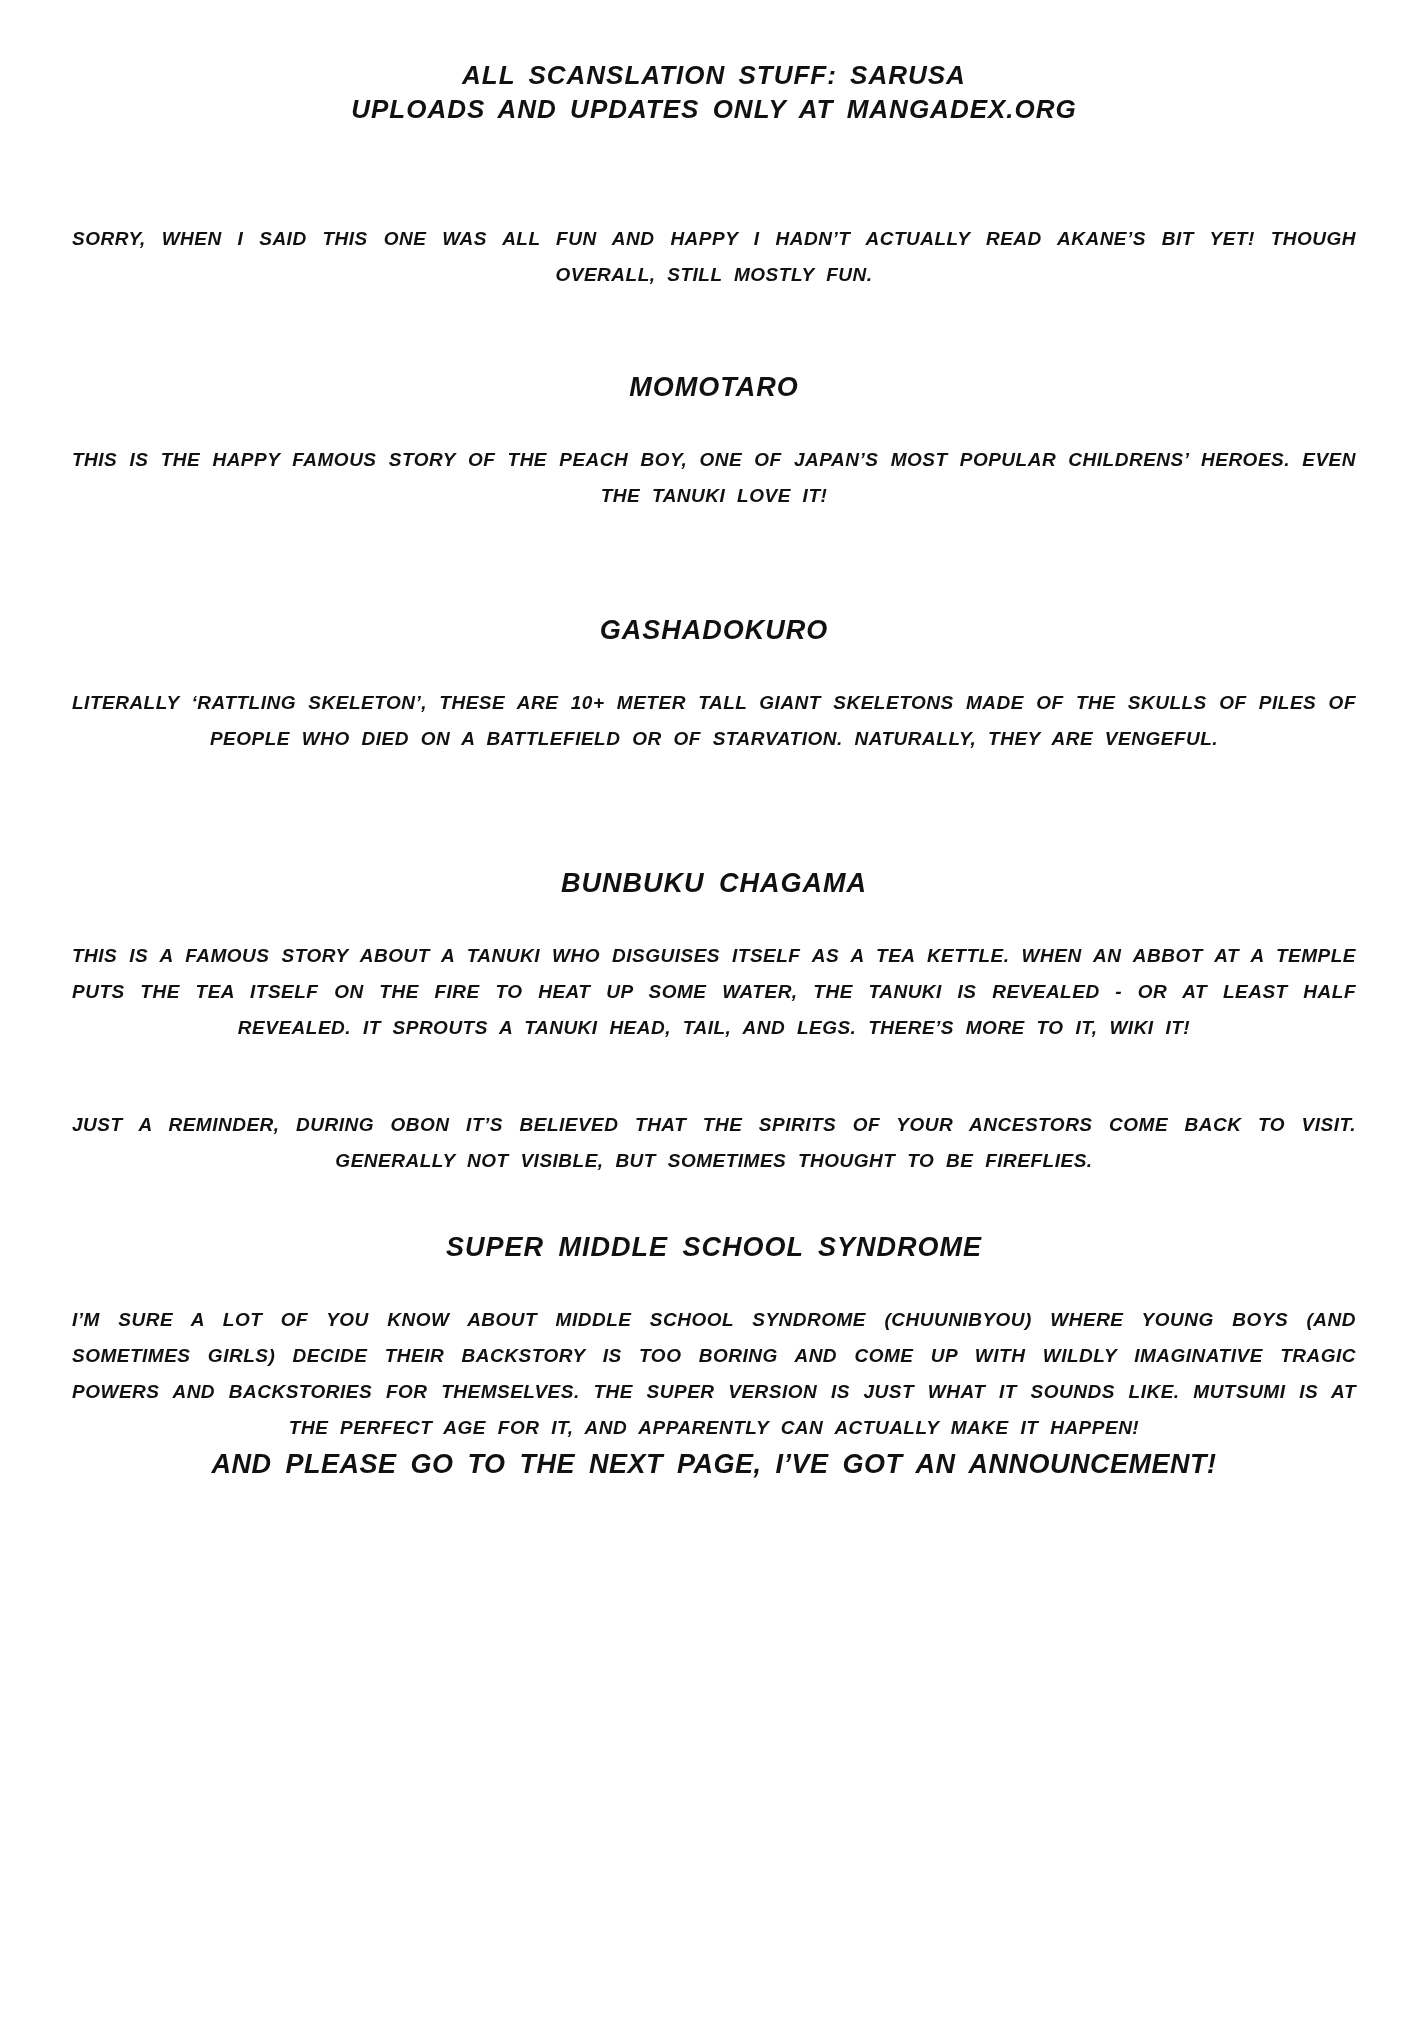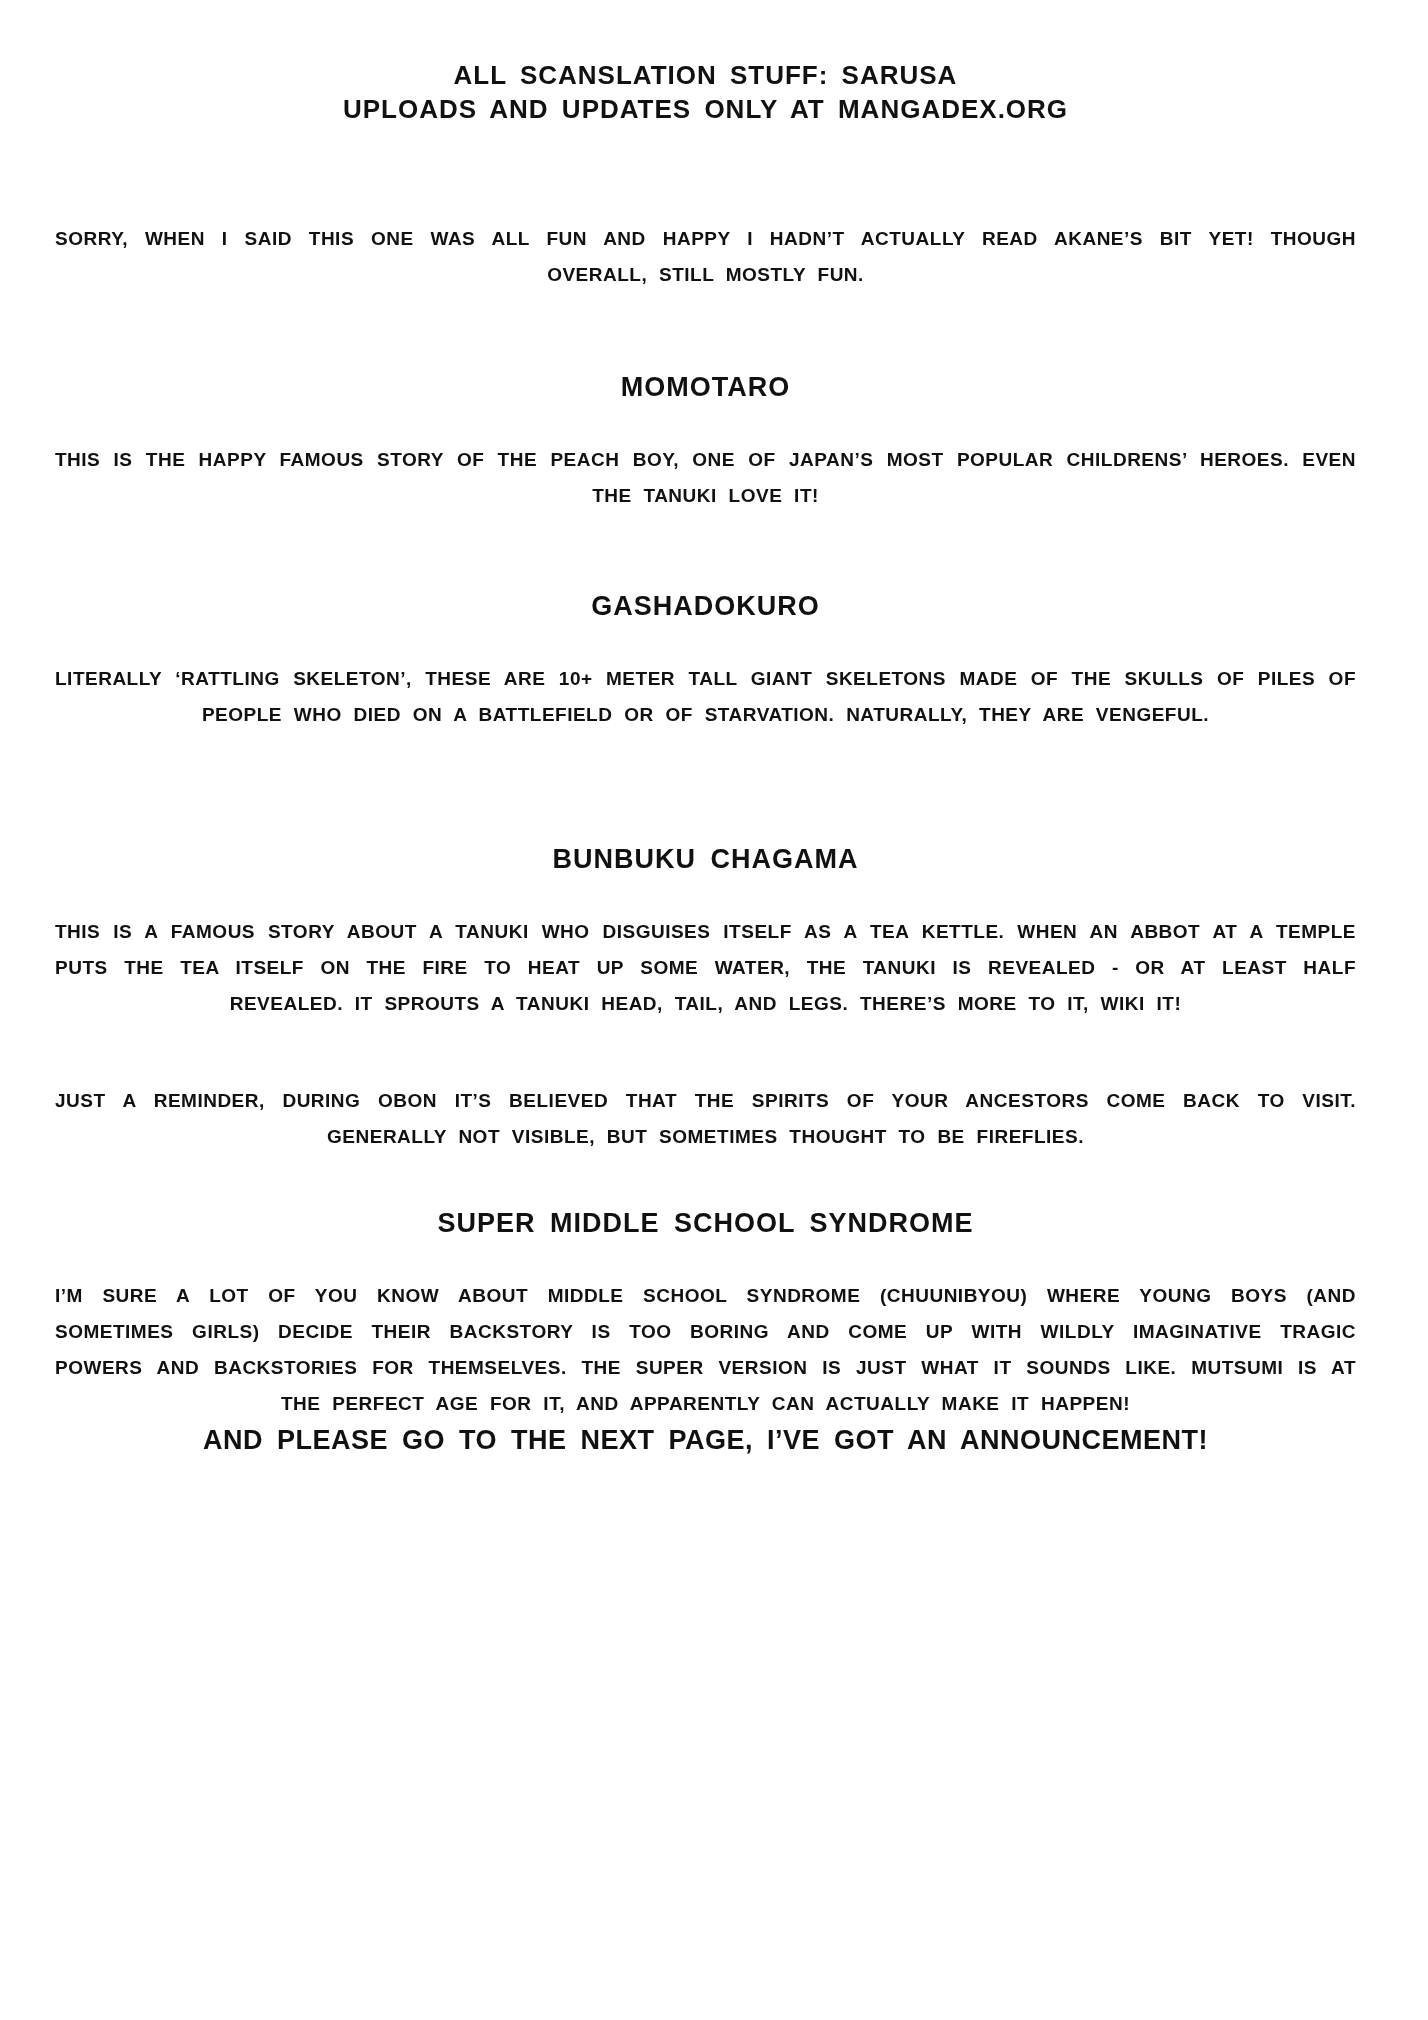--- a/index.html
+++ b/index.html
@@ -9,21 +9,22 @@
     width: 1428px;
     height: 2020px;
     margin: 0 auto;
     background: #ffffff;
     color: #111111;
     font-family: "Liberation Sans", "DejaVu Sans", sans-serif;
     font-weight: bold;
     overflow: hidden;
   }
   .content {
-    padding: 58px 72px 0 55px;
+    padding: 58px 72px 0 72px;
+    font-style: italic;
   }
   .header {
     text-align: center;
     font-size: 26px;
     line-height: 34px;
     letter-spacing: 1px;
     word-spacing: 5px;
   }
   .para {
     font-size: 19px;
@@ -36,21 +37,21 @@
   .intro { margin-top: 95px; }
   .section-title {
     text-align: center;
     font-size: 27px;
     line-height: 36px;
     letter-spacing: 1px;
     word-spacing: 6px;
   }
   .section-body { margin-top: 37px; }
   .gap-76  { margin-top: 76px; }
-  .gap-74  { margin-top: 74px; }
+  .gap-74  { margin-top: 98px; }
   .gap-108 { margin-top: 108px; }
   .gap-61  { margin-top: 61px; }
   .gap-107 { margin-top: 50px; }
   .footer {
     text-align: center;
     font-size: 27px;
     line-height: 36px;
     letter-spacing: 0.5px;
     word-spacing: 6px;
   }

